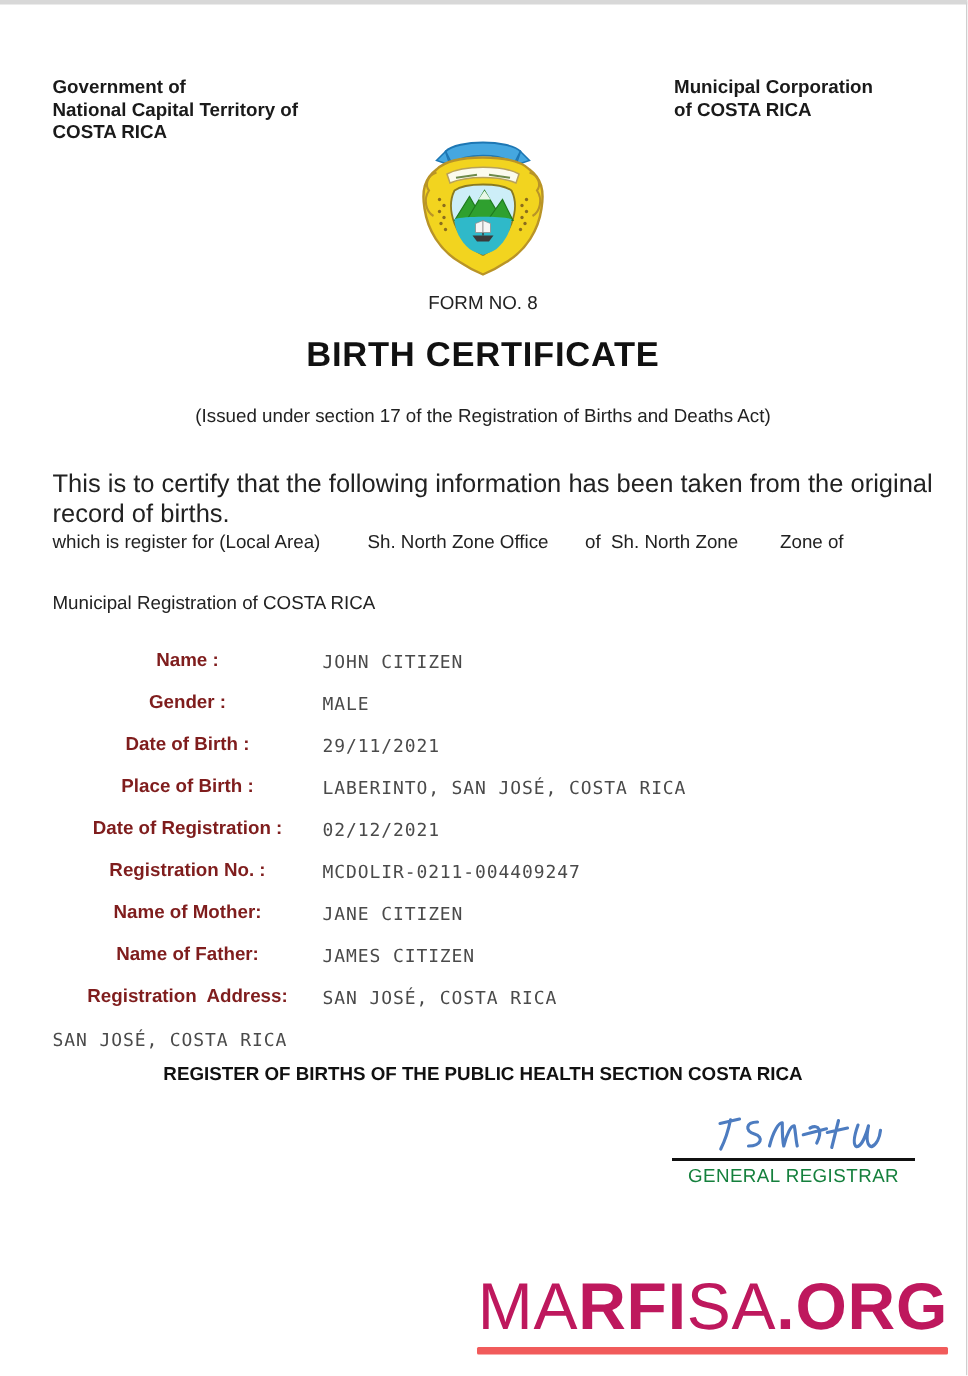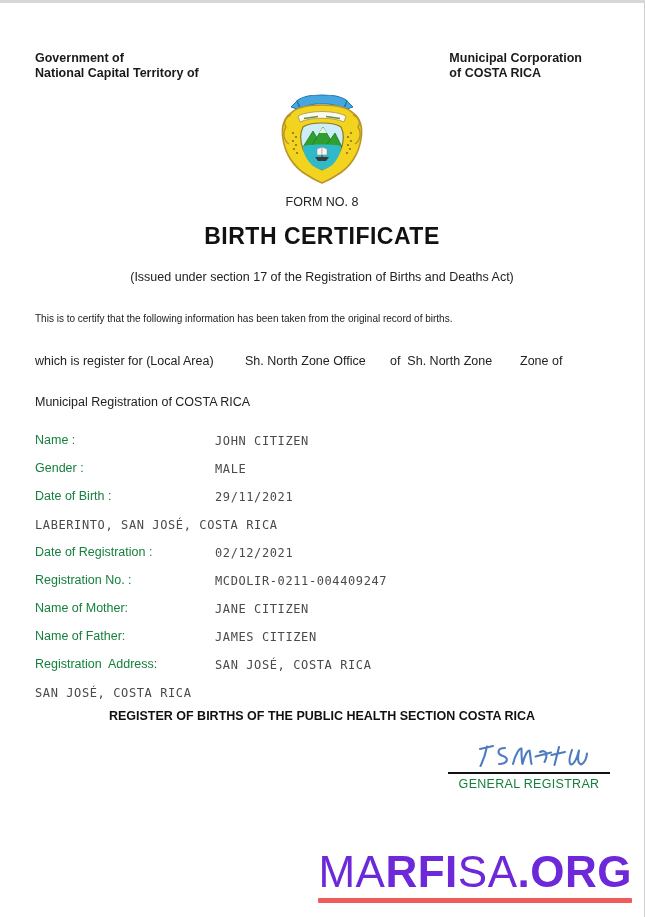--- a/index.html
+++ b/index.html
@@ -9,48 +9,49 @@
     position:relative; width:645px; height:917px; background:#fff;
     border-top:3px solid #d8d8d8; border-right:1px solid #cfcfcf;
     overflow:hidden;
   }
   .hdr-left { position:absolute; left:35px; top:48px; font-size:12.5px; font-weight:bold; line-height:15px; }
   .hdr-right { position:absolute; right:62px; top:48px; font-size:12.5px; font-weight:bold; line-height:15px; text-align:left; }
   .emblem { position:absolute; left:50%; top:86px; transform:translateX(-50%); }
   .form-no { position:absolute; top:192px; left:0; width:100%; text-align:center; font-size:12.5px; color:#222; }
   .doc-title { position:absolute; top:220px; left:0; width:100%; text-align:center; font-size:23px; font-weight:bold; letter-spacing:0.5px; color:#111; }
   .doc-subtitle { position:absolute; top:267px; left:0; width:100%; text-align:center; font-size:12.5px; color:#222; }
-  .certify-line { position:absolute; top:310px; left:35px; font-size:10px; color:#222; }
+  .certify-line { position:absolute; top:310px; left:35px; font-size:17px; color:#222; }
   .register-row { position:absolute; top:351px; left:35px; width:580px; height:16px; font-size:12.5px; color:#222; }
   .register-row span { position:absolute; top:0; white-space:pre; }
   .rp1 { left:0; } .rp2 { left:210px; } .rp3 { left:355px; } .rp4 { left:485px; }
   .corp-line { position:absolute; top:392px; left:35px; font-size:12.5px; color:#222; }
   .fields { position:absolute; top:430px; left:35px; width:560px; }
   .field-row { display:flex; align-items:flex-start; margin-bottom:13px; }
-  .field-label { width:180px; flex:0 0 180px; font-size:12.5px; font-weight:normal; color:#15803d; white-space:pre; }
+  .field-label { width:180px; flex:0 0 180px; font-size:12.5px; font-weight:bold; color:#7f1d1d; white-space:pre;text-align:center; }
   .field-value { font-family:"DejaVu Sans Mono","Liberation Mono",monospace; font-size:12px; color:#4a4a4a; letter-spacing:0.6px; white-space:pre; padding-top:1px; }
   .footer-title { position:absolute; top:706px; left:0; width:100%; text-align:center; font-size:12.5px; font-weight:bold; color:#111; }
   .sig-block { position:absolute; left:448px; top:738px; width:162px; text-align:center; }
   .sig-scribble { display:block; margin:0 auto 0 28px; }
   .sig-line { border:none; border-top:2px solid #111; width:162px; margin:1px 0 3px 0; }
   .sig-role { font-size:12.5px; color:#15803d; letter-spacing:0.3px; }
   .brand { position:absolute; right:12px; top:846px; text-align:left; }
   .brand-text { font-size:44px; line-height:46px; letter-spacing:0.5px; font-family:"Liberation Sans",sans-serif; }
   .brand-text .w-light { font-weight:400; }
   .brand-text .w-bold  { font-weight:700; }
   .brand-underline { height:5px; width:100%; margin-top:3px; border-radius:1px; }
 </style>
 </head>
 <body>
 
 <div class="page">
 
   <div class="hdr-left">
     <div>Government of</div>
     <div>National Capital Territory of</div>
+    <div>COSTA RICA</div>
   </div>
   <div class="hdr-right">
     <div>Municipal Corporation</div>
     <div>of COSTA RICA</div>
   </div>
 
   <div class="emblem">
     <svg width="110" height="98" viewBox="0 0 110 98" xmlns="http://www.w3.org/2000/svg">
 
       <path d="M30 12 C38 4 72 4 80 12 L76 20 C66 13 44 13 34 20 Z" fill="#45a7e0" stroke="#1d77b4" stroke-width="1.2"></path>
@@ -121,20 +122,21 @@
     </div>
     <div class="field-row">
       <div class="field-label">Gender :</div>
       <div class="field-value">MALE</div>
     </div>
     <div class="field-row">
       <div class="field-label">Date of Birth :</div>
       <div class="field-value">29/11/2021</div>
     </div>
     <div class="field-row">
+      <div class="field-label">Place of Birth :</div>
       <div class="field-value">LABERINTO, SAN JOSÉ, COSTA RICA</div>
     </div>
     <div class="field-row">
       <div class="field-label">Date of Registration :</div>
       <div class="field-value">02/12/2021</div>
     </div>
     <div class="field-row">
       <div class="field-label">Registration No. :</div>
       <div class="field-value">MCDOLIR-0211-004409247</div>
     </div>
@@ -166,19 +168,19 @@
         <path d="M64 11 C70 8 72.5 13 68.5 21 M59.5 15.5 L75 11.5"></path>
         <path d="M83 6 L78.5 24 M75.5 14 L89 11"></path>
         <path d="M96 9 C93.5 16 92.5 22 95 23.5 C98 23.5 101 17 103 9.5 C101.5 17 101.5 22.5 105 23.5 C108.5 22 110.5 17 111 12.5"></path>
       </g>
     </svg>
     <hr class="sig-line">
     <div class="sig-role">GENERAL REGISTRAR</div>
   </div>
 
   <div class="brand">
-    <div class="brand-text" style="color: #6d28d9;">
+    <div class="brand-text" style="color: #be185d;">
       <span class="w-light">MA</span><span class="w-bold">RFI</span><span class="w-light">SA</span><span class="w-bold">.ORG</span>
     </div>
     <div class="brand-underline" style="background: rgb(241, 91, 91);"></div>
   </div>
 
 </div>
 
 </body></html>

